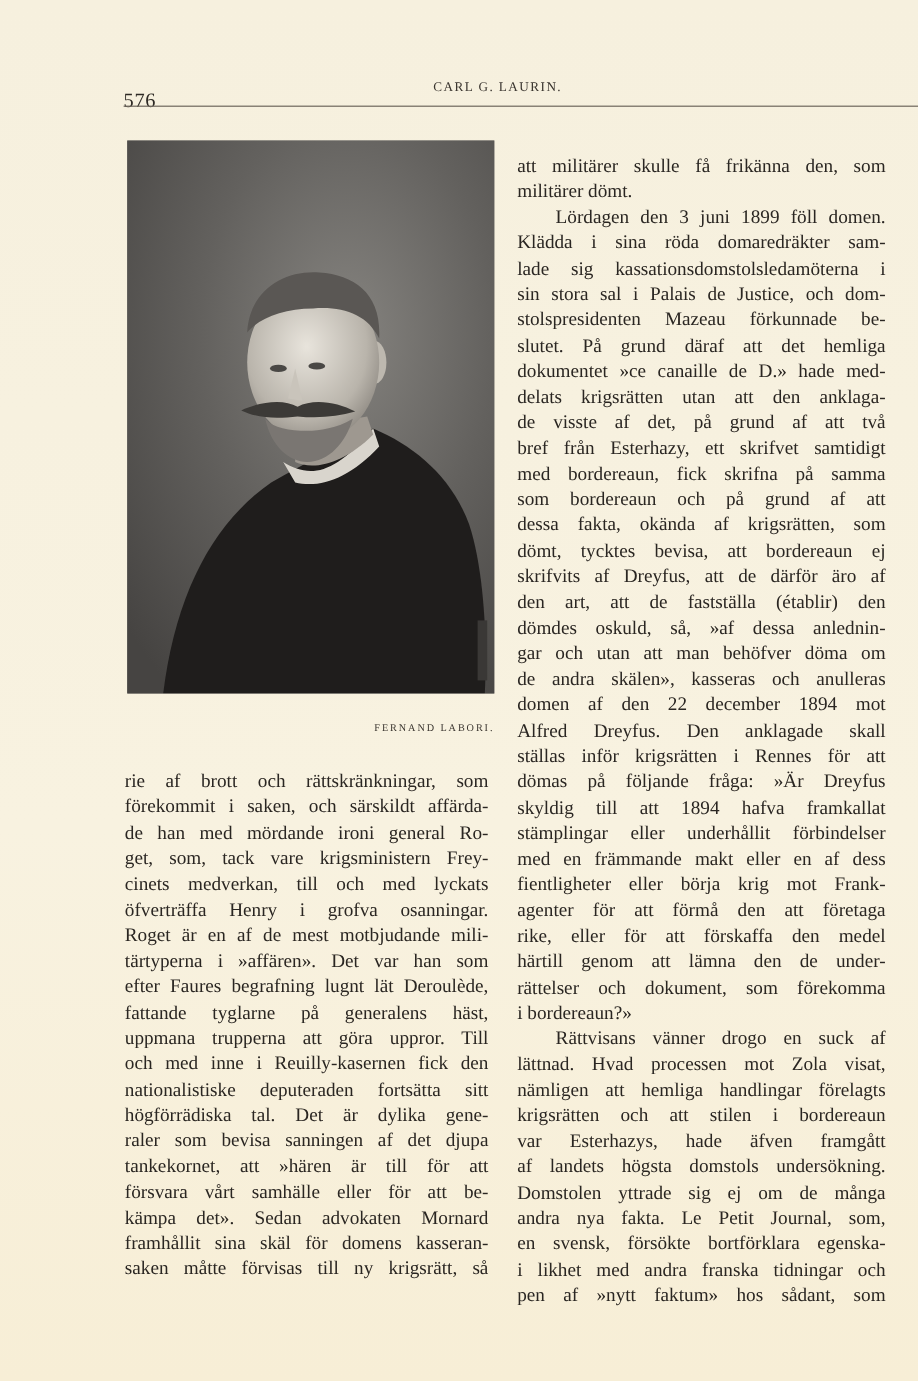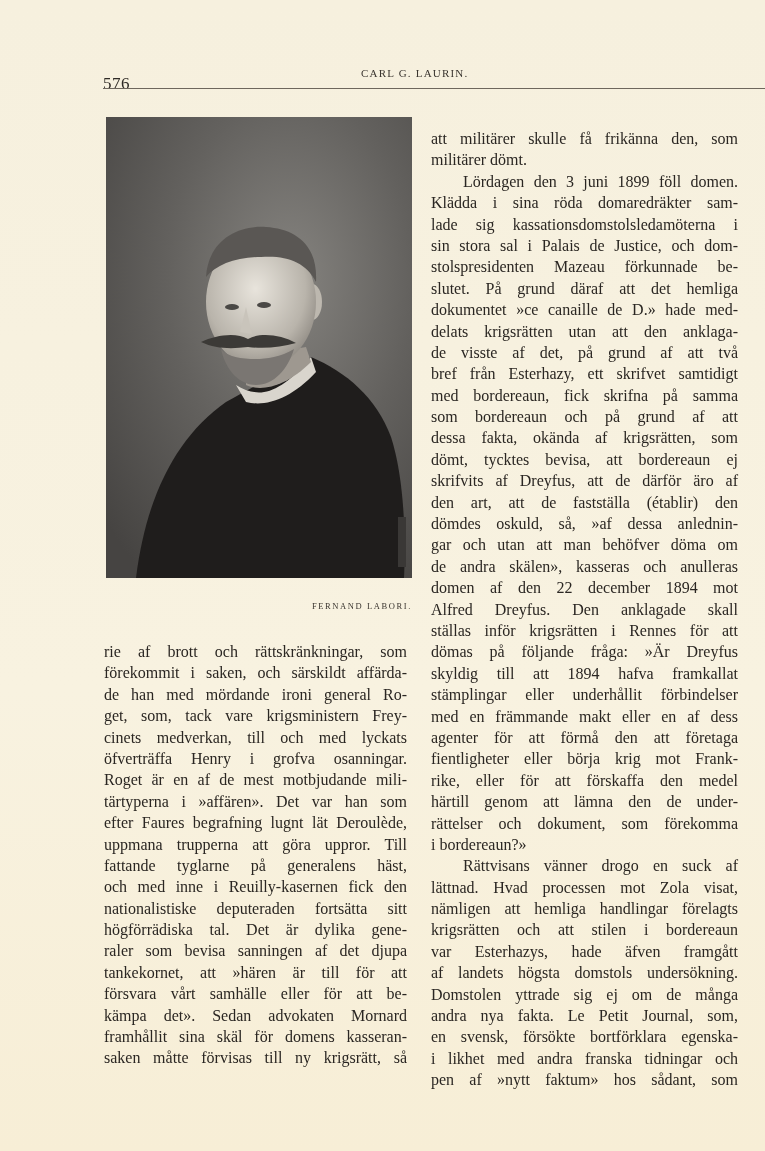--- a/index.html
+++ b/index.html
@@ -161,22 +161,22 @@
   <div class="column col-left">
     <span class="line">rie af brott och rättskränkningar, som</span>
     <span class="line">förekommit i saken, och särskildt affärda-</span>
     <span class="line">de han med mördande ironi general Ro-</span>
     <span class="line">get, som, tack vare krigsministern Frey-</span>
     <span class="line">cinets medverkan, till och med lyckats</span>
     <span class="line">öfverträffa Henry i grofva osanningar.</span>
     <span class="line">Roget är en af de mest motbjudande mili-</span>
     <span class="line">tärtyperna i »affären». Det var han som</span>
     <span class="line">efter Faures begrafning lugnt lät Deroulède,</span>
+    <span class="line">fattande tyglarne på generalens häst,</span>
     <span class="line">uppmana trupperna att göra uppror. Till</span>
-    <span class="line">fattande tyglarne på generalens häst,</span>
     <span class="line">och med inne i Reuilly-kasernen fick den</span>
     <span class="line">nationalistiske deputeraden fortsätta sitt</span>
     <span class="line">högförrädiska tal. Det är dylika gene-</span>
     <span class="line">raler som bevisa sanningen af det djupa</span>
     <span class="line">tankekornet, att »hären är till för att</span>
     <span class="line">försvara vårt samhälle eller för att be-</span>
     <span class="line">kämpa det». Sedan advokaten Mornard</span>
     <span class="line">framhållit sina skäl för domens kasseran-</span>
     <span class="line">saken måtte förvisas till ny krigsrätt, så</span>
   </div>
@@ -203,22 +203,22 @@
     <span class="line">dömdes oskuld, så, »af dessa anlednin-</span>
     <span class="line">gar och utan att man behöfver döma om</span>
     <span class="line">de andra skälen», kasseras och anulleras</span>
     <span class="line">domen af den 22 december 1894 mot</span>
     <span class="line">Alfred Dreyfus. Den anklagade skall</span>
     <span class="line">ställas inför krigsrätten i Rennes för att</span>
     <span class="line">dömas på följande fråga: »Är Dreyfus</span>
     <span class="line">skyldig till att 1894 hafva framkallat</span>
     <span class="line">stämplingar eller underhållit förbindelser</span>
     <span class="line">med en främmande makt eller en af dess</span>
+    <span class="line">fientligheter eller börja krig mot Frank-</span>
     <span class="line">agenter för att förmå den att företaga</span>
-    <span class="line">fientligheter eller börja krig mot Frank-</span>
     <span class="line">rike, eller för att förskaffa den medel</span>
     <span class="line">härtill genom att lämna den de under-</span>
     <span class="line">rättelser och dokument, som förekomma</span>
     <span class="line last">i bordereaun?»</span>
     <span class="line indent">Rättvisans vänner drogo en suck af</span>
     <span class="line">lättnad. Hvad processen mot Zola visat,</span>
     <span class="line">nämligen att hemliga handlingar förelagts</span>
     <span class="line">krigsrätten och att stilen i bordereaun</span>
     <span class="line">var Esterhazys, hade äfven framgått</span>
     <span class="line">af landets högsta domstols undersökning.</span>

